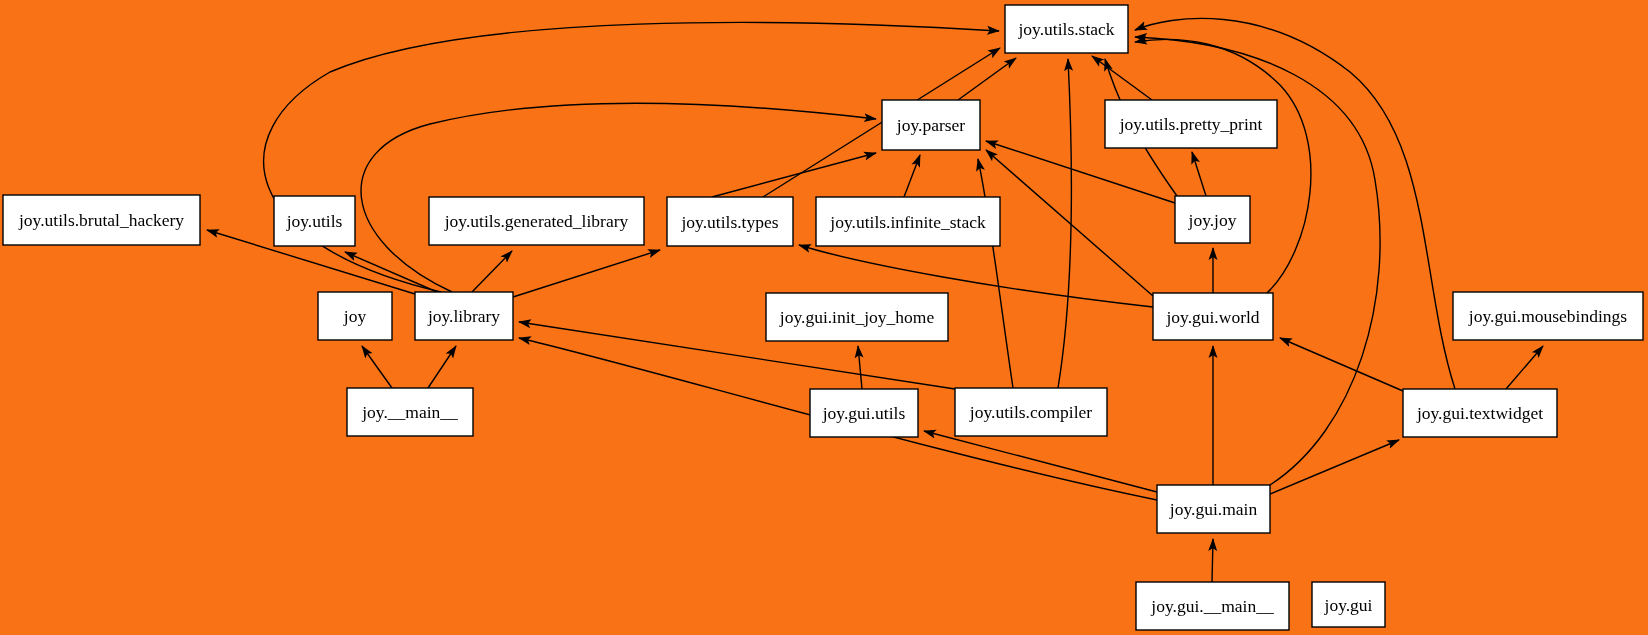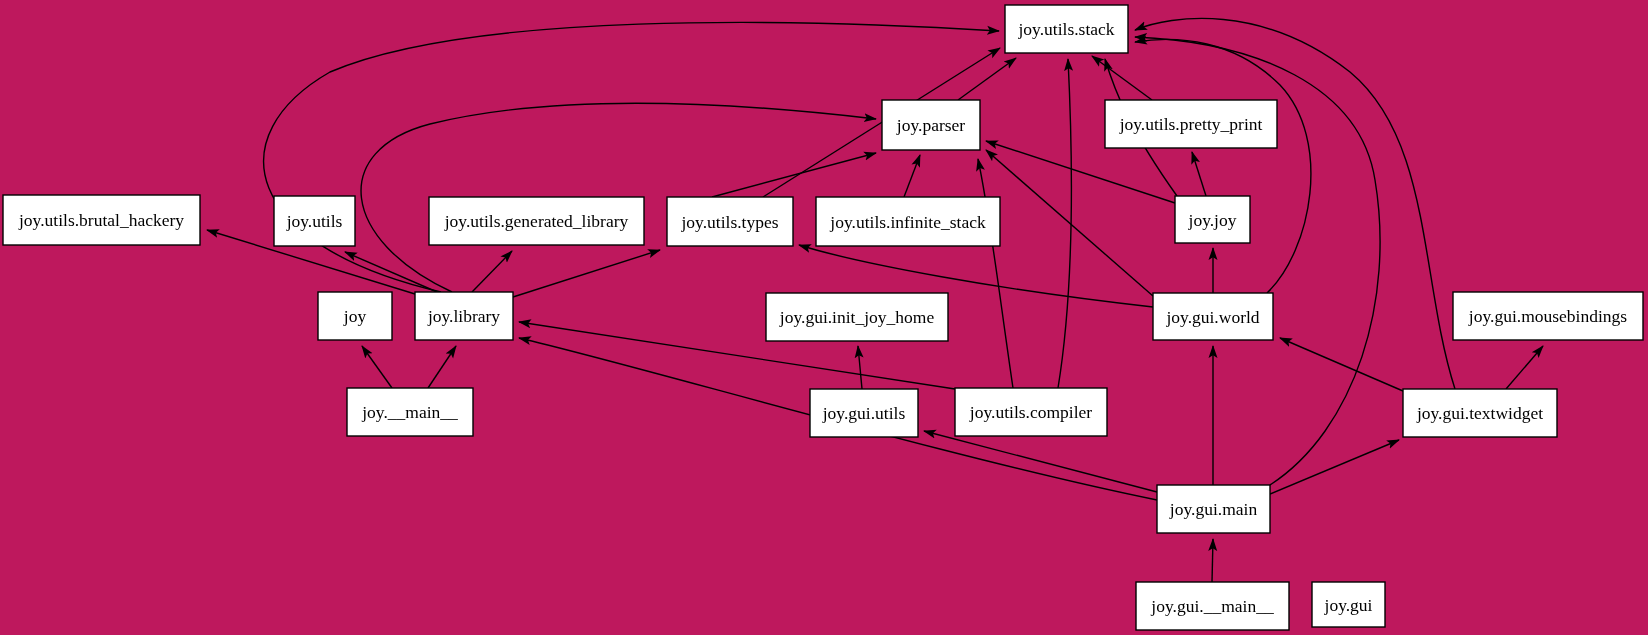--- a/index.html
+++ b/index.html
@@ -1,20 +1,20 @@
 <!DOCTYPE html>
 <html><head>
 <meta charset="utf-8">
 <style>
   html, body { margin: 0; padding: 0; background: #ffffff; }
   .canvas {
     position: relative;
     width: 1648px;
     height: 635px;
-    background: #be185d;
+    background: #f97316;
     overflow: hidden;
   }
   svg { display: block; }
   .edge {
     fill: none;
     stroke: #000000;
     stroke-width: 1.4;
   }
   .node-box {
     fill: #ffffff;

